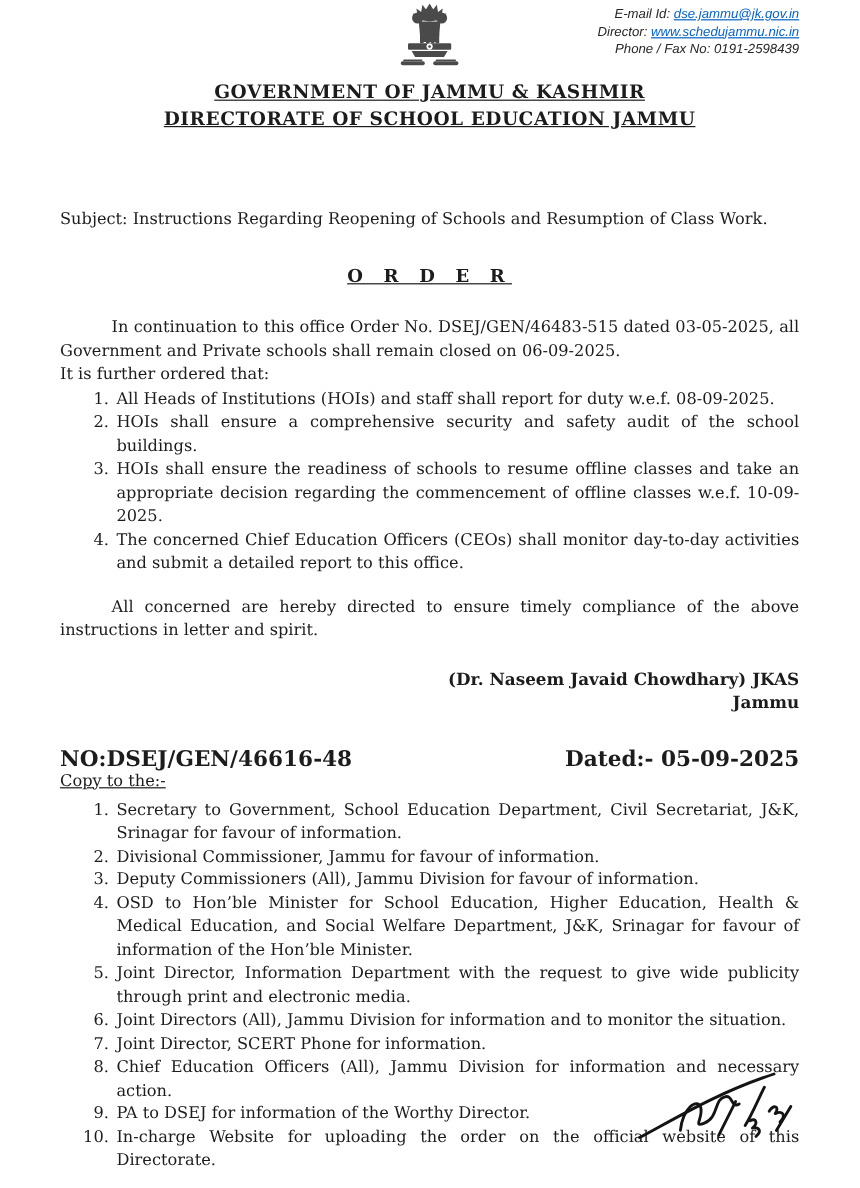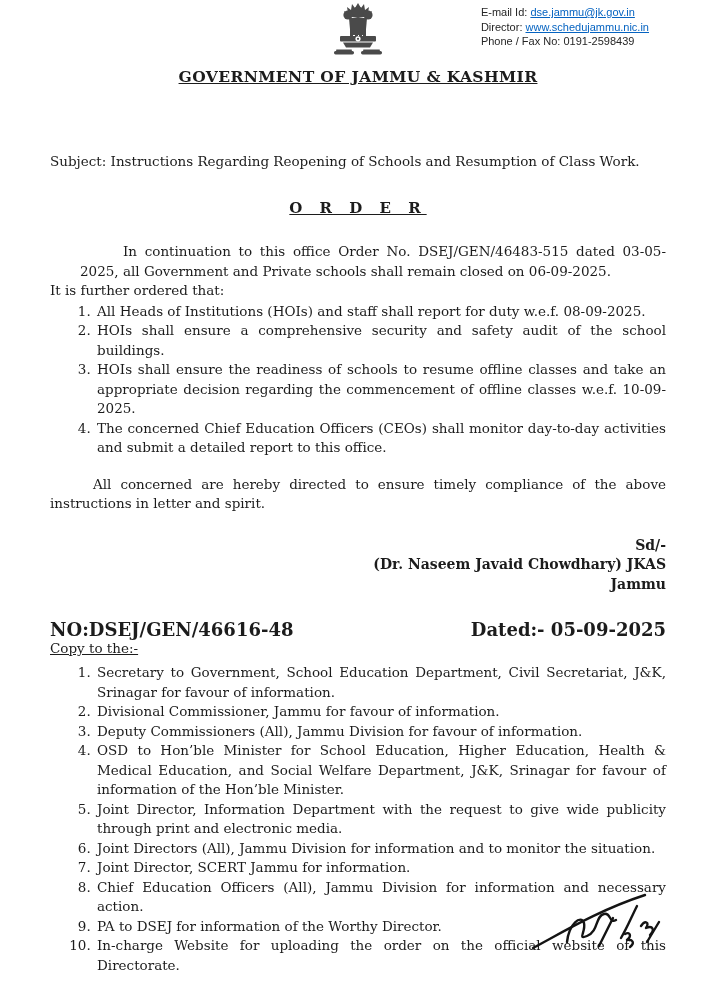--- a/index.html
+++ b/index.html
@@ -13,43 +13,44 @@
     box-sizing:border-box;
   }
   .content{padding:0 51px 0 50px;}
   
   .header{position:relative;height:60px;}
   .emblem{
     position:absolute;left:50%;top:2px;transform:translateX(-50%);
     width:62px;height:56px;
   }
   .contact{
-    position:absolute;right:17px;top:5px;
+    position:absolute;right:0;top:5px;
+    text-align:right;
     font-family:"Liberation Sans","DejaVu Sans",sans-serif;
-    font-size:11px;line-height:14.5px;color:#262626;
+    font-size:11px;line-height:14.5px;color:#262626;font-style:italic;
   }
   .contact a{color:#0563c1;text-decoration:underline;cursor:pointer;}
   
   .title{
     text-align:center;font-weight:bold;font-size:15.5px;
     letter-spacing:0.4px;text-decoration:underline;
     line-height:22px;
   }
   .titles{margin-top:6px;}
   
   .subject{margin-top:64px;font-size:13.5px;line-height:19px;}
   .order-heading{
     margin-top:28px;text-align:center;font-weight:bold;
     font-size:15px;letter-spacing:6px;text-decoration:underline;
   }
   .para{
     font-size:13.5px;line-height:19.5px;text-align:justify;
   }
   .indent{text-indent:43px;}
-  .para1{margin-top:25px;margin-left:30px;}
+  .para1{margin-top:25px;}
   .intro{font-size:13.5px;line-height:19.5px;}
   ol.doc-list{
     margin:1px 0 0 0;padding-left:45px;
     font-size:13.5px;line-height:19.5px;
   }
   ol.doc-list li{text-align:justify;padding-left:2px;}
   .closing{margin-top:17px;}
   
   .sig-block{
     margin-top:22px;text-align:right;font-weight:bold;
@@ -106,59 +107,59 @@
       </svg>
       <div class="contact">
         <div><span>E-mail Id: </span><a>dse.jammu@jk.gov.in</a></div>
         <div><span>Director: </span><a>www.schedujammu.nic.in</a></div>
         <div>Phone / Fax No: 0191-2598439</div>
       </div>
     </div>
 
     <div class="titles">
       <div class="title">GOVERNMENT OF JAMMU &amp; KASHMIR</div>
+      <div class="title">DIRECTORATE OF SCHOOL EDUCATION JAMMU</div>
     </div>
 
     <div class="subject">Subject: Instructions Regarding Reopening of Schools and Resumption of Class Work.</div>
 
     <div class="order-heading">O R D E R</div>
 
     <div class="para para1 indent">In continuation to this office Order No. DSEJ/GEN/46483-515 dated 03-05-2025, all Government and Private schools shall remain closed on 06-09-2025.</div>
 
     <div class="intro">It is further ordered that:</div>
 
     <ol class="doc-list">
       <li>All Heads of Institutions (HOIs) and staff shall report for duty w.e.f. 08-09-2025.</li>
       <li>HOIs shall ensure a comprehensive security and safety audit of the school buildings.</li>
       <li>HOIs shall ensure the readiness of schools to resume offline classes and take an appropriate decision regarding the commencement of offline classes w.e.f. 10-09-2025.</li>
       <li>The concerned Chief Education Officers (CEOs) shall monitor day-to-day activities and submit a detailed report to this office.</li>
     </ol>
 
     <div class="para closing indent">All concerned are hereby directed to ensure timely compliance of the above instructions in letter and spirit.</div>
 
     <div class="sig-block">
-      <div>Sd/-</div>
       <div>(Dr. Naseem Javaid Chowdhary) JKAS</div>
       <div>Jammu</div>
     </div>
 
     <div class="ref-row">
       <span>NO:DSEJ/GEN/46616-48</span>
       <span>Dated:- 05-09-2025</span>
     </div>
     <div class="copy-label">Copy to the:-</div>
 
     <ol class="doc-list copy-list">
       <li>Secretary to Government, School Education Department, Civil Secretariat, J&amp;K, Srinagar for favour of information.</li>
       <li>Divisional Commissioner, Jammu for favour of information.</li>
       <li>Deputy Commissioners (All), Jammu Division for favour of information.</li>
       <li>OSD to Hon’ble Minister for School Education, Higher Education, Health &amp; Medical Education, and Social Welfare Department, J&amp;K, Srinagar for favour of information of the Hon’ble Minister.</li>
       <li>Joint Director, Information Department with the request to give wide publicity through print and electronic media.</li>
       <li>Joint Directors (All), Jammu Division for information and to monitor the situation.</li>
-      <li>Joint Director, SCERT Jammu for information.</li>
+      <li>Joint Director, SCERT Phone for information.</li>
       <li>Chief Education Officers (All), Jammu Division for information and necessary action.</li>
       <li>PA to DSEJ for information of the Worthy Director.</li>
       <li>In-charge Website for uploading the order on the official website of this Directorate.</li>
 
     </ol>
 
   </div>
 
   <svg class="scrawl" viewBox="0 0 142 72" xmlns="http://www.w3.org/2000/svg">
     <g fill="none" stroke="#141414" stroke-width="2.4" stroke-linecap="round" stroke-linejoin="round">

